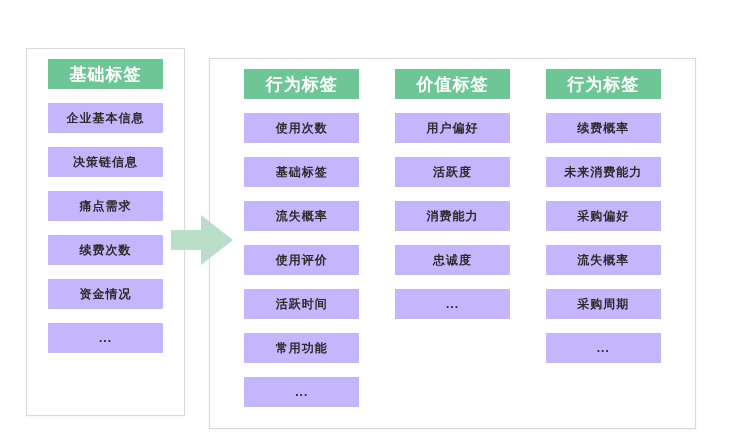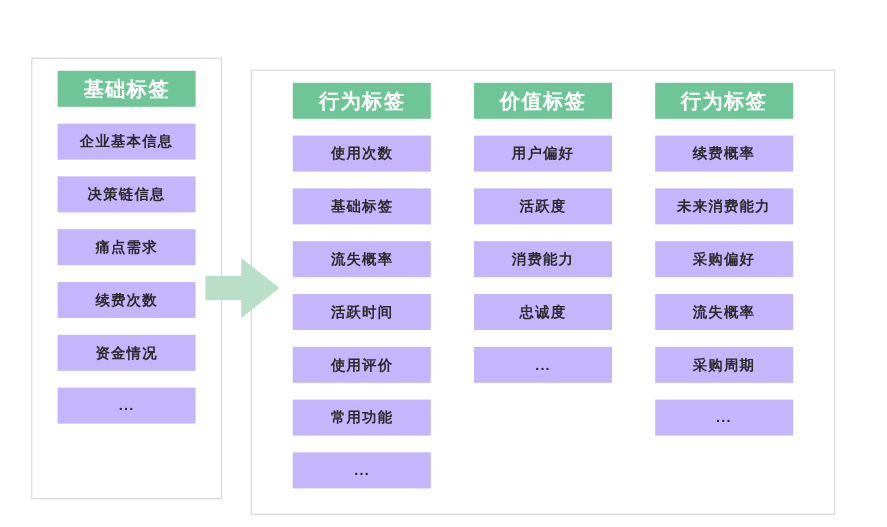--- a/index.html
+++ b/index.html
@@ -105,22 +105,22 @@
     </svg>
   </div>
 
   <div class="panel" id="panel-derived">
 
     <div class="tag-col">
       <div class="tag-header">行为标签</div>
       <div class="tag-item">使用次数</div>
       <div class="tag-item">基础标签</div>
       <div class="tag-item">流失概率</div>
+      <div class="tag-item">使用评价</div>
       <div class="tag-item">活跃时间</div>
-      <div class="tag-item">使用评价</div>
       <div class="tag-item">常用功能</div>
       <div class="tag-item">...</div>
     </div>
 
     <div class="tag-col">
       <div class="tag-header">价值标签</div>
       <div class="tag-item">用户偏好</div>
       <div class="tag-item">活跃度</div>
       <div class="tag-item">消费能力</div>
       <div class="tag-item">忠诚度</div>

